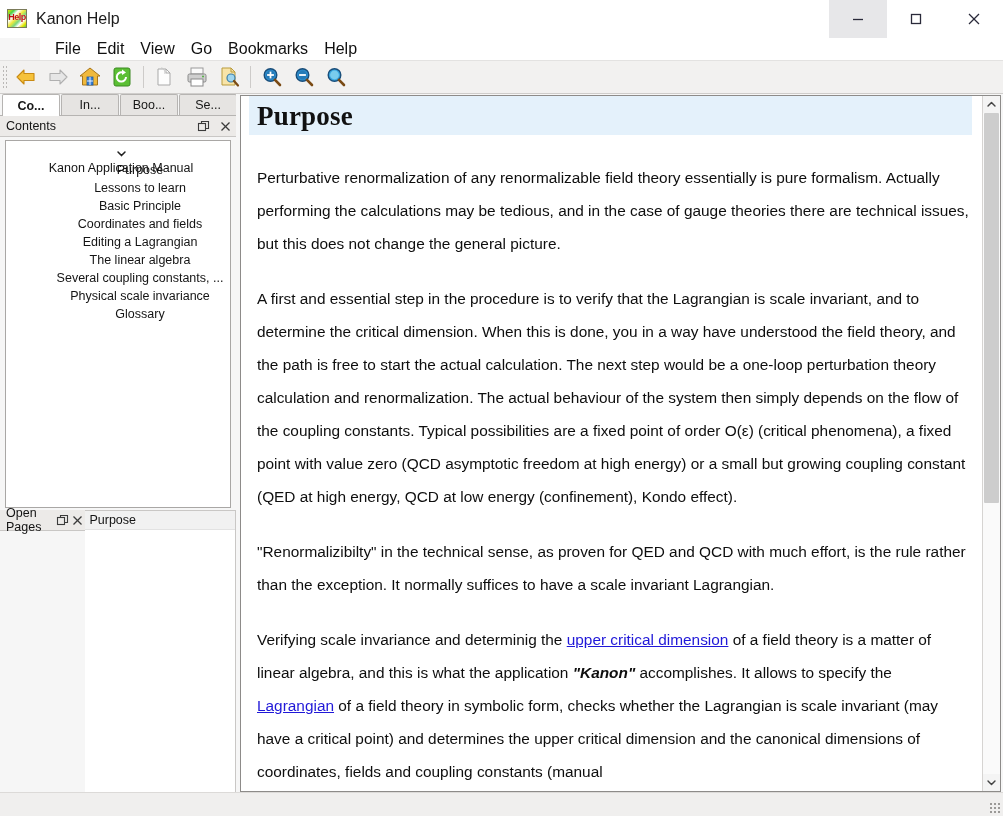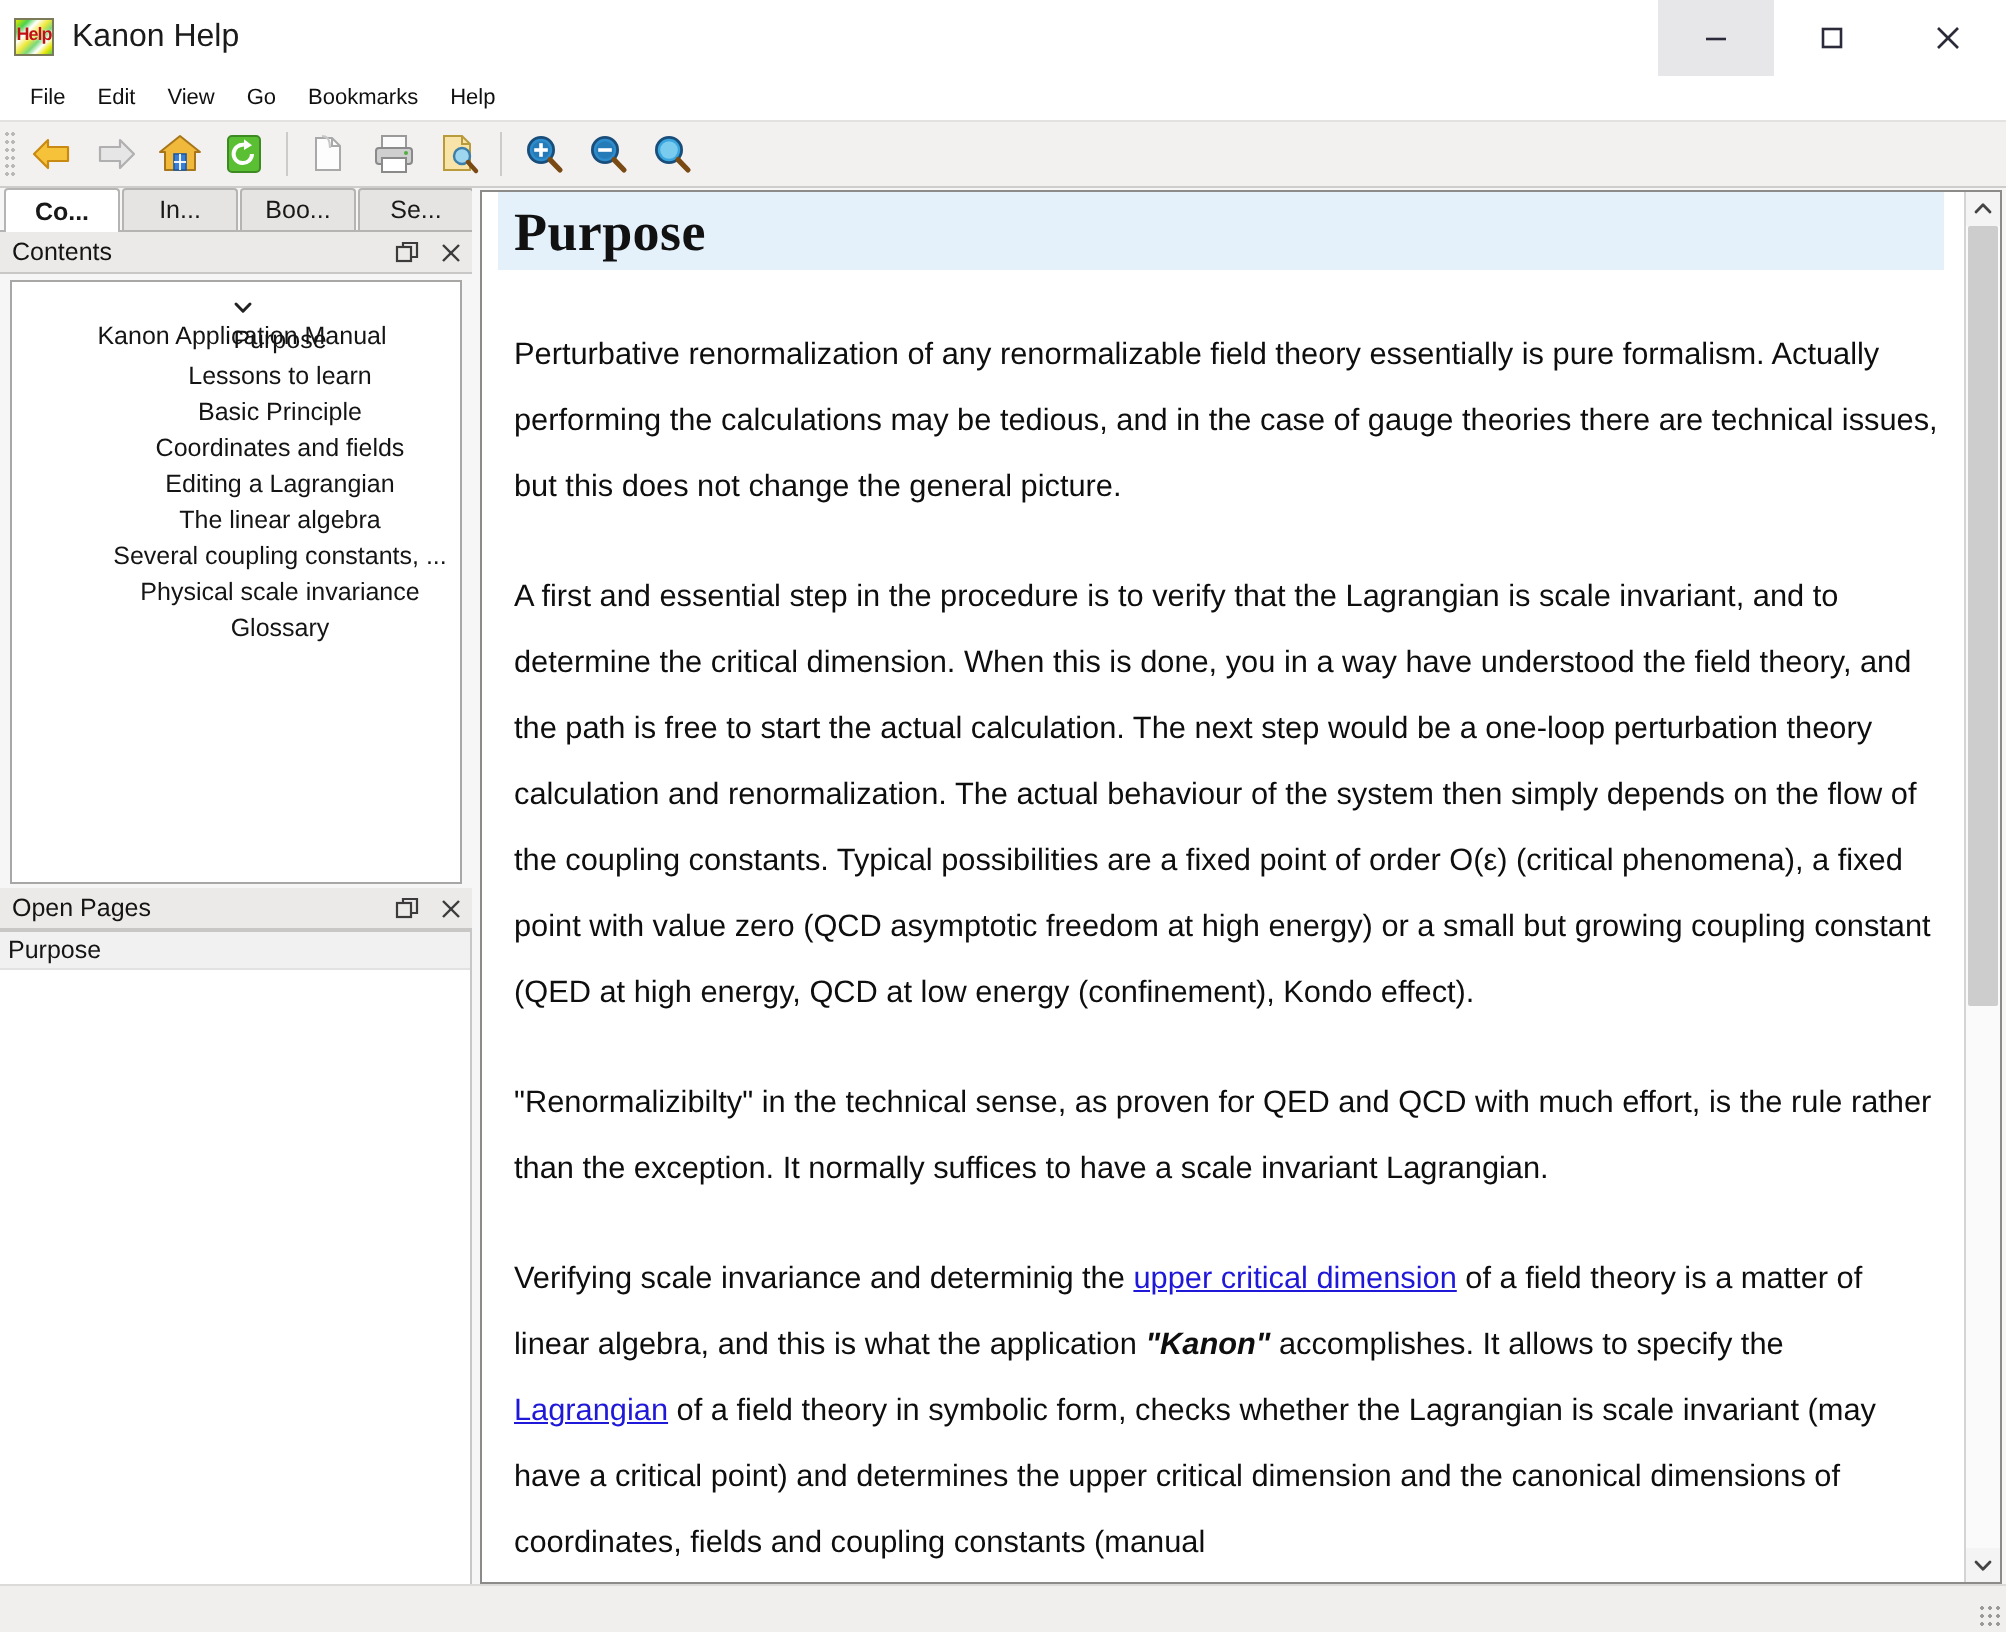--- a/index.html
+++ b/index.html
@@ -68,22 +68,23 @@
   .win-btn svg { display: block; }
 
   
   .menubar {
     height: 22px;
     flex: 0 0 22px;
     background: #ffffff;
     display: flex;
     align-items: center;
     padding-left: 7px;
-    font-size: 11px;
+    font-size: 16px;
     color: #101010;
+    margin-left: 40px;
   }
   .menu-item {
     padding: 2px 8px;
     cursor: default;
     white-space: nowrap;
   }
 
   
   .toolbar {
     height: 34px;
@@ -206,22 +207,22 @@
   .tree-row .exp {
     width: 16px; height: 16px;
     display: flex; align-items: center; justify-content: center;
     flex: 0 0 16px;
   }
   .tree-row.child { padding-left: 44px; }
 
   .openpages-wrap {
     flex: 0 0 auto;
     display: flex;
-    flex-direction: column;
-    height: 348px;
+    flex-direction: row;
+    height: 282px;
     justify-content: flex-end;
   }
   .oplist {
     flex: 1 1 auto;
     background: #ffffff;
     border-top: 1px solid #c9c7c5;
     border-right: 1px solid #c9c7c5;
     font-size: 12.5px;
     color: #141414;
     overflow: hidden;

